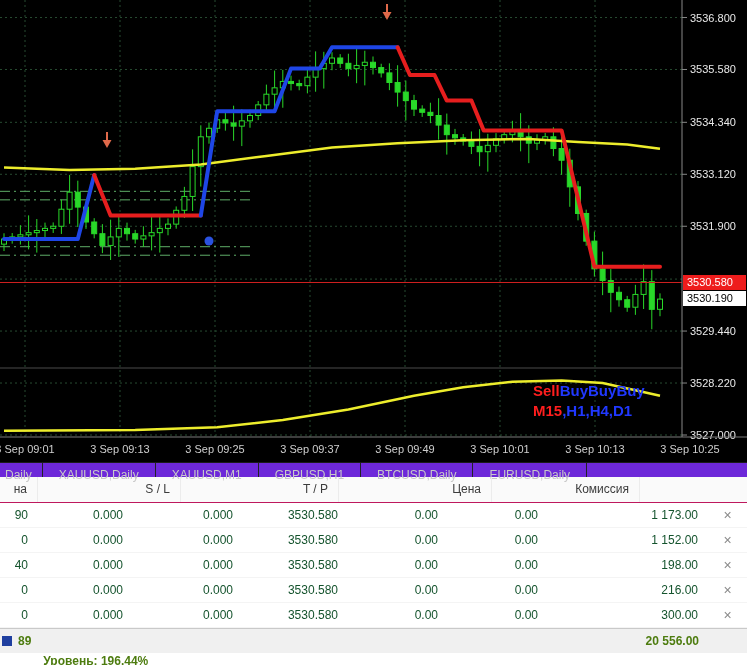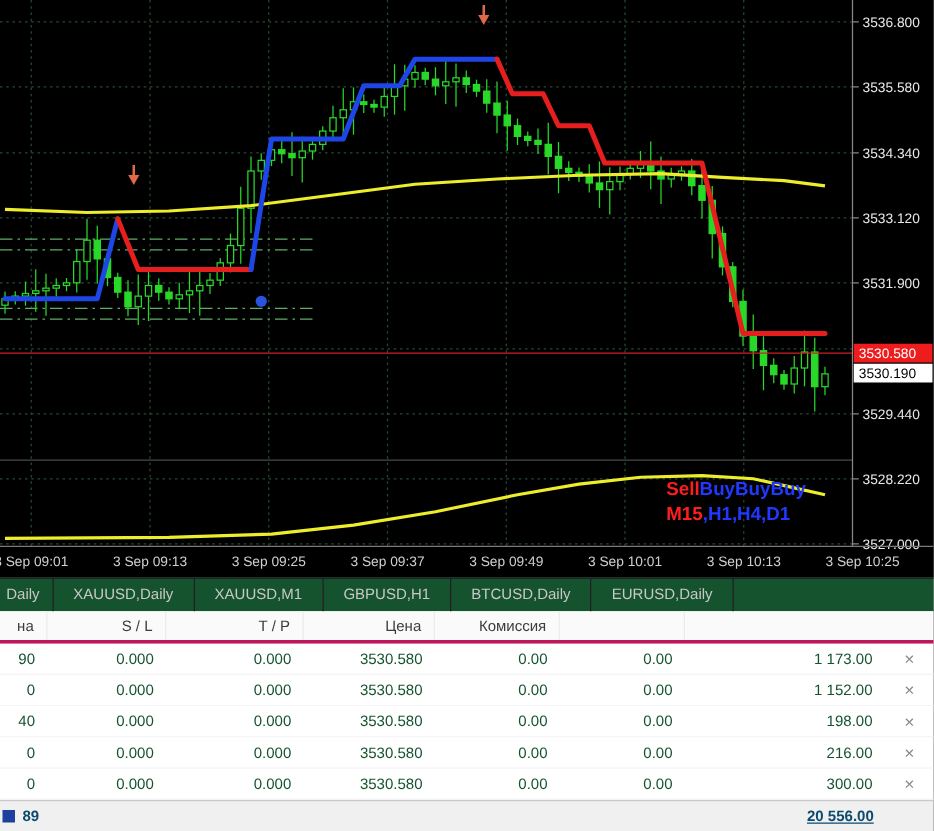--- a/index.html
+++ b/index.html
@@ -1,41 +1,41 @@
 <!DOCTYPE html>
 <html><head>
 <meta charset="utf-8">
 <style>
   html,body{margin:0;padding:0;background:#000;}
   #app{width:747px;height:665px;overflow:hidden;position:relative;
        font-family:"Liberation Sans",sans-serif;background:#fff;}
   .chart-wrap{width:747px;height:462px;background:#000;}
   .chart-wrap svg{display:block;}
 
-  .tabs{height:27px;background:#14532d;display:flex;align-items:stretch;
+  .tabs{height:15px;background:#6d28d9;display:flex;align-items:stretch;
         border-top:1px solid #1a1a1a;box-sizing:border-box;}
   .tab{color:#c8c8c8;font-size:12px;line-height:25px;padding:0 16px;
        border-right:1px solid #212124;white-space:nowrap;cursor:default;}
   .tab.first{padding:0 10px 0 5px;}
 
   .grid-row{display:grid;grid-template-columns:38px 95px 110px 105px 100px 100px 160px 39px;}
-  .thead{height:26px;background:#fafafa;border-bottom:3px solid #be185d;box-sizing:border-box;}
+  .thead{height:26px;background:#fafafa;border-bottom:1px solid #be185d;box-sizing:border-box;gap:48px;}
   .thead .cell{line-height:24px;font-size:12px;color:#3c3c3c;text-align:right;
                padding-right:10px;border-right:1px solid #ececec;box-sizing:border-box;
                overflow:hidden;white-space:nowrap;}
   .trow{height:25px;background:#ffffff;border-bottom:1px solid #f4f4f4;box-sizing:border-box;}
   .trow .cell{line-height:24px;font-size:12px;color:#14532d;text-align:right;
               padding-right:10px;box-sizing:border-box;overflow:hidden;white-space:nowrap;}
   .trow .close{text-align:center;color:#8a8a8a;font-size:14px;padding-right:0;cursor:default;}
 
   .status{height:25px;background:#f0f0f0;border-top:1px solid #c9c9c9;display:flex;
-          align-items:center;font-size:12px;font-weight:bold;color:#0c4a6e;box-sizing:border-box;}
+          align-items:center;font-size:12px;font-weight:bold;color:#4d7c0f;box-sizing:border-box;}
   .status .sicon{display:inline-block;width:10px;height:10px;background:#1f3f9f;margin:0 6px 0 2px;}
   .status .level{margin-left:12px;margin-top:40px;}
-  .status .total{margin-left:auto;margin-right:48px;text-decoration:underline;}
+  .status .total{margin-left:auto;margin-right:48px;}
 </style>
 </head>
 <body>
 
 <div id="app">
   <div class="chart-wrap" id="chartWrap">
       <svg width="747" height="462">
         <rect x="0" y="0" width="747" height="462" fill="#000000"></rect>
         <defs>
           <clipPath id="plotclip">

